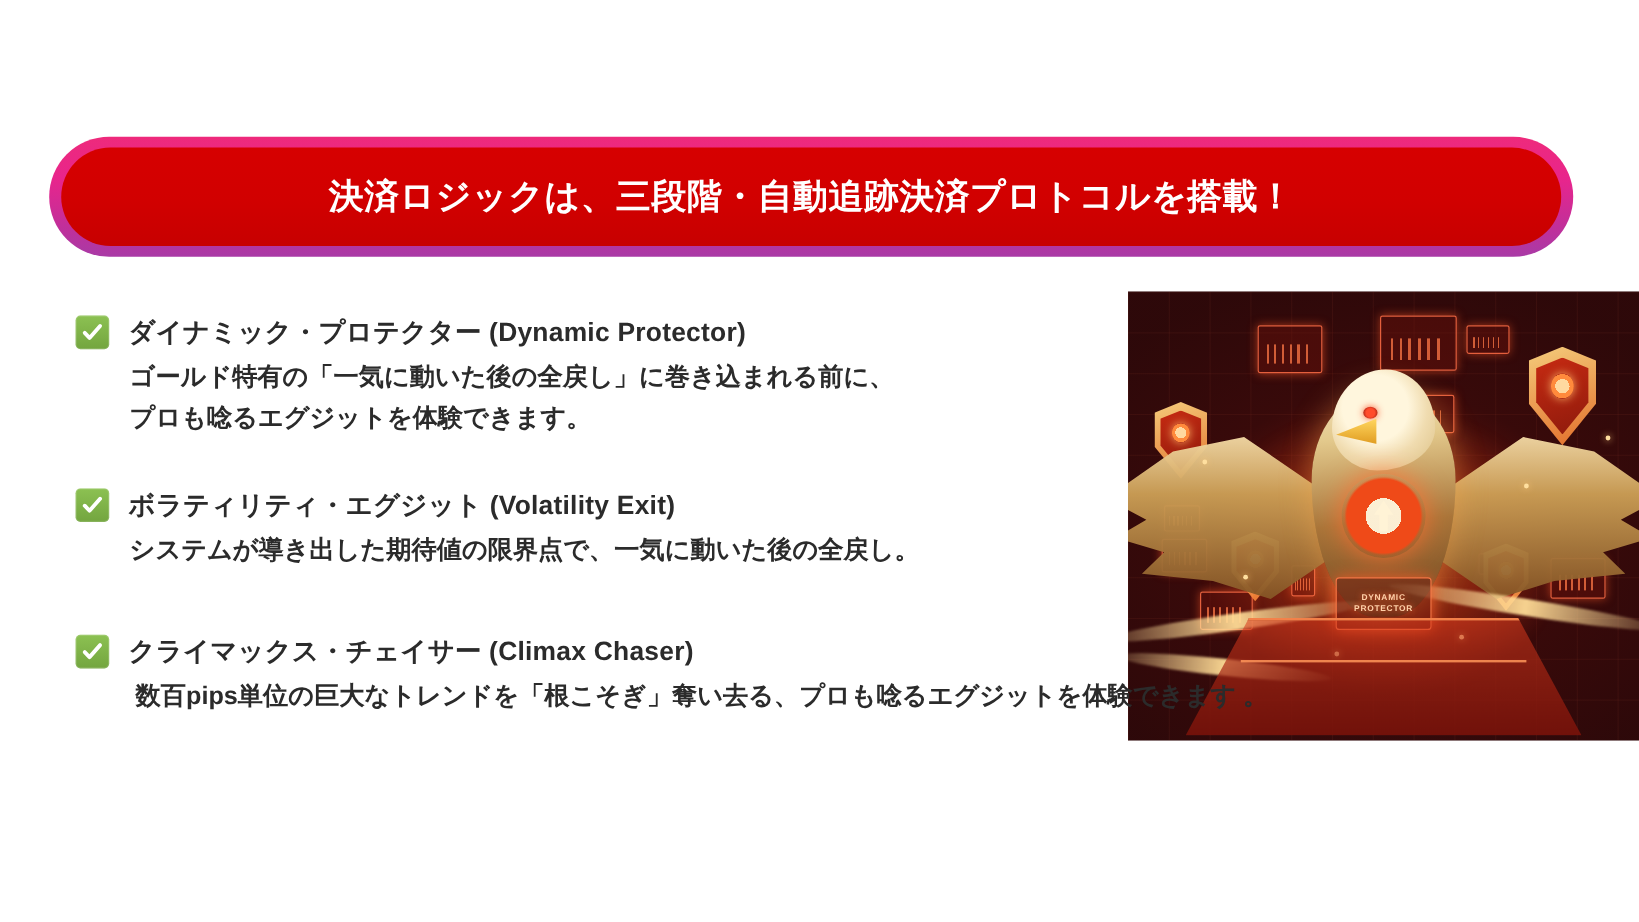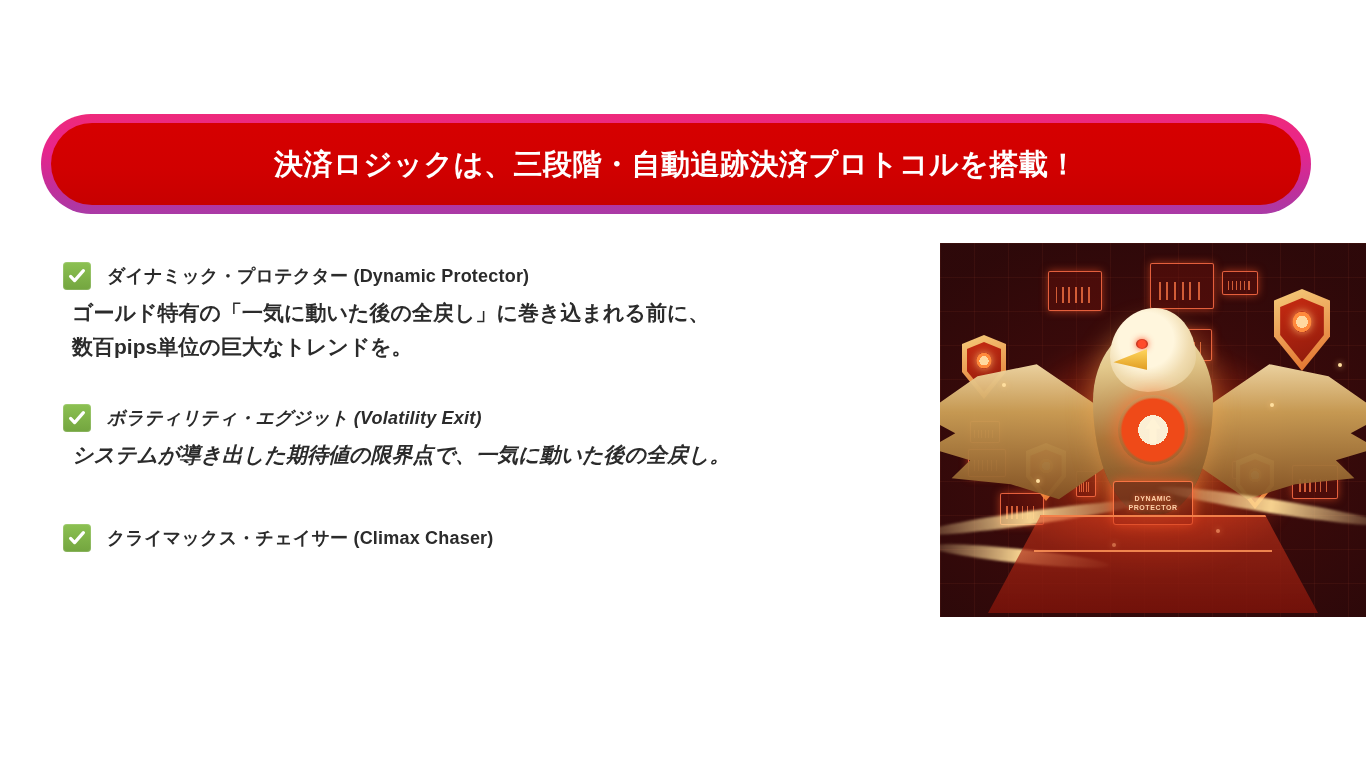--- a/index.html
+++ b/index.html
@@ -288,28 +288,28 @@
     height: 28px;
     border-radius: 4px;
     background: linear-gradient(180deg, #8cc152, #73a53f);
     display: flex;
     align-items: center;
     justify-content: center;
     box-shadow: inset 0 0 0 1px rgba(255,255,255,0.15);
   }
   .check-icon svg { display: block; }
   .feature-title {
-    font-size: 18px;
+    font-size: 22px;
     font-weight: bold;
     color: #2b2b2b;
     letter-spacing: 0.2px;
     white-space: nowrap;
   }
   .feature-lines {
-    padding-left: 72px;
+    padding-left: 108px;
   }
   .feature-line {
     font-size: 21px;
     font-weight: bold;
     color: #2b2b2b;
     line-height: 1.62;
     white-space: nowrap;
   }
   .feature.wide .feature-lines {
     padding-left: 113px;
@@ -389,25 +389,25 @@
     <div class="feature-head">
       <span class="check-icon">
         <svg width="20" height="20" viewBox="0 0 20 20" aria-hidden="true">
           <path d="M3.6 10.4 L7.6 14.6 L16.4 4.6" fill="none" stroke="#ffffff" stroke-width="3.2" stroke-linecap="round" stroke-linejoin="round"></path>
         </svg>
       </span>
       <span class="feature-title">ダイナミック・プロテクター (Dynamic Protector)</span>
     </div>
     <div class="feature-lines">
       <div class="feature-line">ゴールド特有の「一気に動いた後の全戻し」に巻き込まれる前に、</div>
-      <div class="feature-line">数百pips単位の巨大なトレンドを。</div>
-    </div>
-  </div>
-
-  <div class="feature" style="margin-top:40px;font-style:italic;">
+      <div class="feature-line">プロも唸るエグジットを体験できます。</div>
+    </div>
+  </div>
+
+  <div class="feature" style="margin-top:40px;">
     <div class="feature-head">
       <span class="check-icon">
         <svg width="20" height="20" viewBox="0 0 20 20" aria-hidden="true">
           <path d="M3.6 10.4 L7.6 14.6 L16.4 4.6" fill="none" stroke="#ffffff" stroke-width="3.2" stroke-linecap="round" stroke-linejoin="round"></path>
         </svg>
       </span>
       <span class="feature-title">ボラティリティ・エグジット (Volatility Exit)</span>
     </div>
     <div class="feature-lines">
       <div class="feature-line">システムが導き出した期待値の限界点で、一気に動いた後の全戻し。</div>
@@ -416,15 +416,18 @@
 
   <div class="feature wide" style="margin-top:52px;text-align:center;">
     <div class="feature-head">
       <span class="check-icon">
         <svg width="20" height="20" viewBox="0 0 20 20" aria-hidden="true">
           <path d="M3.6 10.4 L7.6 14.6 L16.4 4.6" fill="none" stroke="#ffffff" stroke-width="3.2" stroke-linecap="round" stroke-linejoin="round"></path>
         </svg>
       </span>
       <span class="feature-title">クライマックス・チェイサー (Climax Chaser)</span>
     </div>
+    <div class="feature-lines">
+      <div class="feature-line">数百pips単位の巨大なトレンドを「根こそぎ」奪い去る、プロも唸るエグジットを体験できます 。</div>
+    </div>
   </div>
 
 </div>
 
 </body></html>

